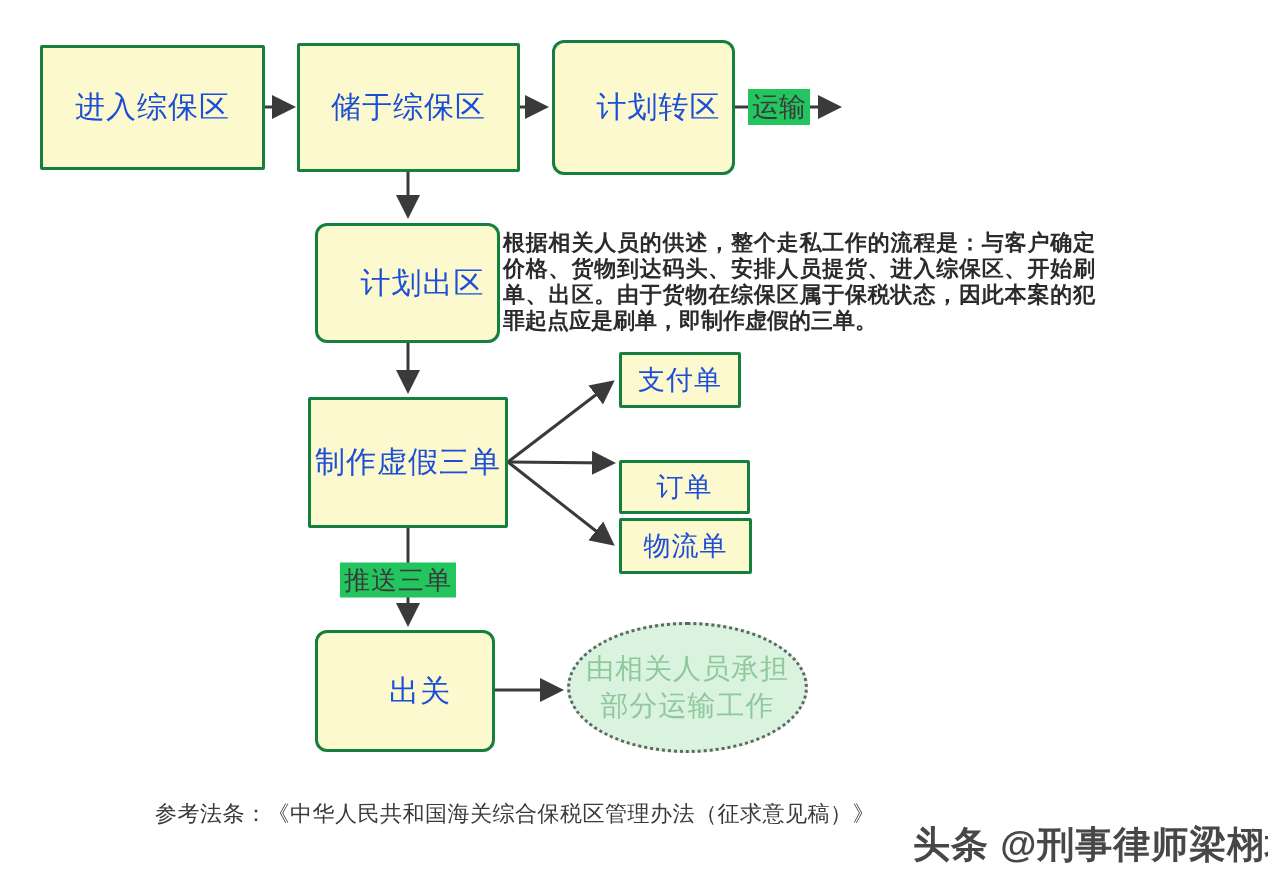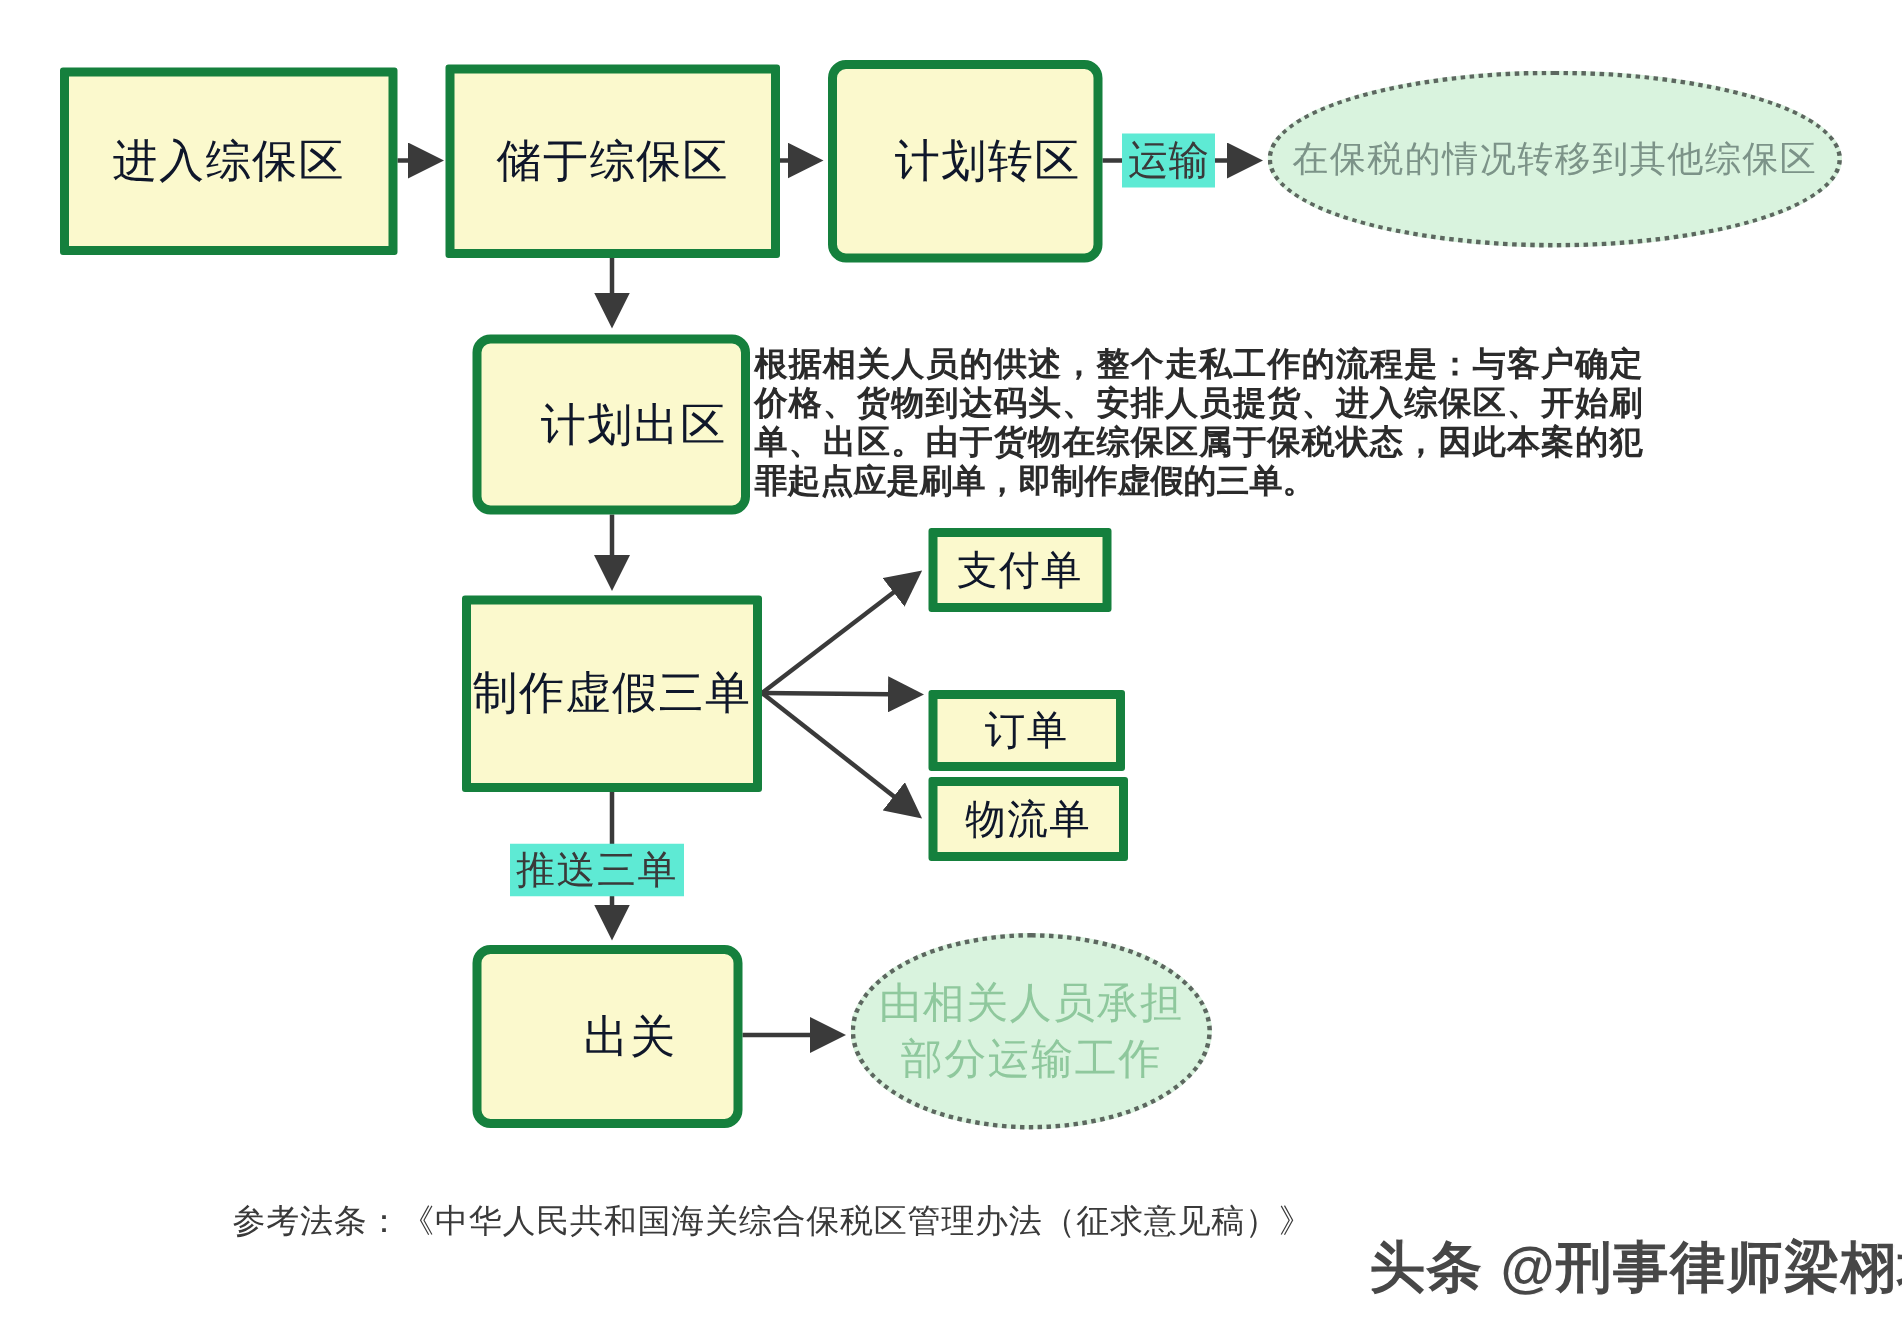--- a/index.html
+++ b/index.html
@@ -3,23 +3,23 @@
 <meta charset="utf-8">
 <style>
   html,body { margin:0; padding:0; background:#ffffff; }
   .canvas {
     position:relative; width:1268px; height:882px; background:#ffffff;
     font-family:"Liberation Sans","DejaVu Sans",sans-serif; overflow:hidden;
   }
   .edges { position:absolute; left:0; top:0; width:1268px; height:882px; }
   .node {
     position:absolute; box-sizing:border-box;
-    background:#fbf9cd; border:6px solid #15803d; border-radius:2px;
+    background:#fbf9cd; border:3px solid #15803d; border-radius:2px;
     display:flex; align-items:center; justify-content:center;
-    color:#0f172a; font-size:30px; letter-spacing:1px; white-space:nowrap;text-align:right;
+    color:#1d4ed8; font-size:30px; letter-spacing:1px; white-space:nowrap;text-align:right;
   }
   .r12 { border-radius:12px;padding-left:30px; }
   .small { font-size:27px; }
   .n-enter   { left:40px;  top:45px;  width:225px; height:125px; }
   .n-store   { left:297px; top:43px;  width:223px; height:129px; }
   .n-transfer{ left:552px; top:40px;  width:183px; height:135px; }
   .n-exitplan{ left:315px; top:223px; width:185px; height:120px; }
   .n-fake    { left:308px; top:397px; width:200px; height:131px; }
   .n-pay     { left:619px; top:352px; width:122px; height:56px; }
   .n-order   { left:619px; top:436px; width:131px; height:54px;margin-top:24px; }
@@ -30,21 +30,21 @@
     background:#d9f3de; border:3px dotted #5c675f; border-radius:50%;
     display:flex; flex-direction:column; align-items:center; justify-content:center;
     text-align:center; white-space:nowrap;
   }
   .e-transfer { left:845px; top:47px;  width:383px; height:118px;
                 color:#7c9388; font-size:24px; letter-spacing:1px; }
   .e-transport{ left:567px; top:622px; width:241px; height:131px;
                 color:#8fc89d; font-size:28px; line-height:1.32; letter-spacing:1px;text-align:center; }
   .edge-label {
     position:absolute; transform:translate(-50%,-50%);
-    background:#5eead4; color:#3a3a3a; padding:0 4px; white-space:nowrap;
+    background:#22c55e; color:#3a3a3a; padding:0 4px; white-space:nowrap;
   }
   .l-transport { left:779px; top:107px; font-size:27px; }
   .l-push      { left:398px; top:580px; font-size:26px; letter-spacing:1px; }
   .annotation {
     position:absolute; left:503px; top:230px; width:592px;
     color:#2b2b2b; font-size:22px; line-height:26px; font-weight:bold;
     text-align:justify; word-break:break-all;
   }
   .reference {
     position:absolute; left:155px; top:799px;
@@ -84,23 +84,20 @@
   <div class="node n-enter">进入综保区</div>
   <div class="node n-store">储于综保区</div>
   <div class="node r12 n-transfer">计划转区</div>
   <div class="node r12 n-exitplan">计划出区</div>
   <div class="node n-fake">制作虚假三单</div>
   <div class="node small n-pay">支付单</div>
   <div class="node small n-order">订单</div>
   <div class="node small n-logi">物流单</div>
   <div class="node r12 n-customs">出关</div>
 
-  <div class="ellipse e-transfer">
-    <span>在保税的情况转移到其他综保区</span>
-  </div>
   <div class="ellipse e-transport">
     <span>由相关人员承担</span>
     <span>部分运输工作</span>
   </div>
 
   <div class="edge-label l-transport">运输</div>
   <div class="edge-label l-push">推送三单</div>
 
   <div class="annotation">根据相关人员的供述，整个走私工作的流程是：与客户确定价格、货物到达码头、安排人员提货、进入综保区、开始刷单、出区。由于货物在综保区属于保税状态，因此本案的犯罪起点应是刷单，即制作虚假的三单。</div>
 

